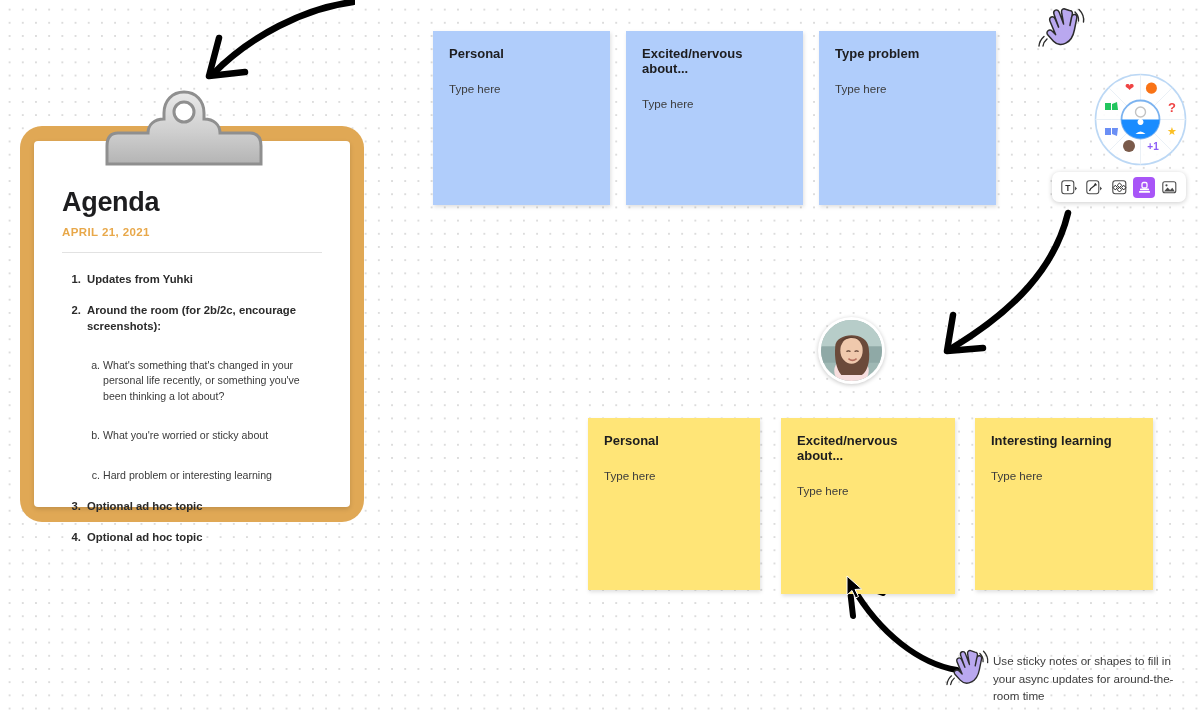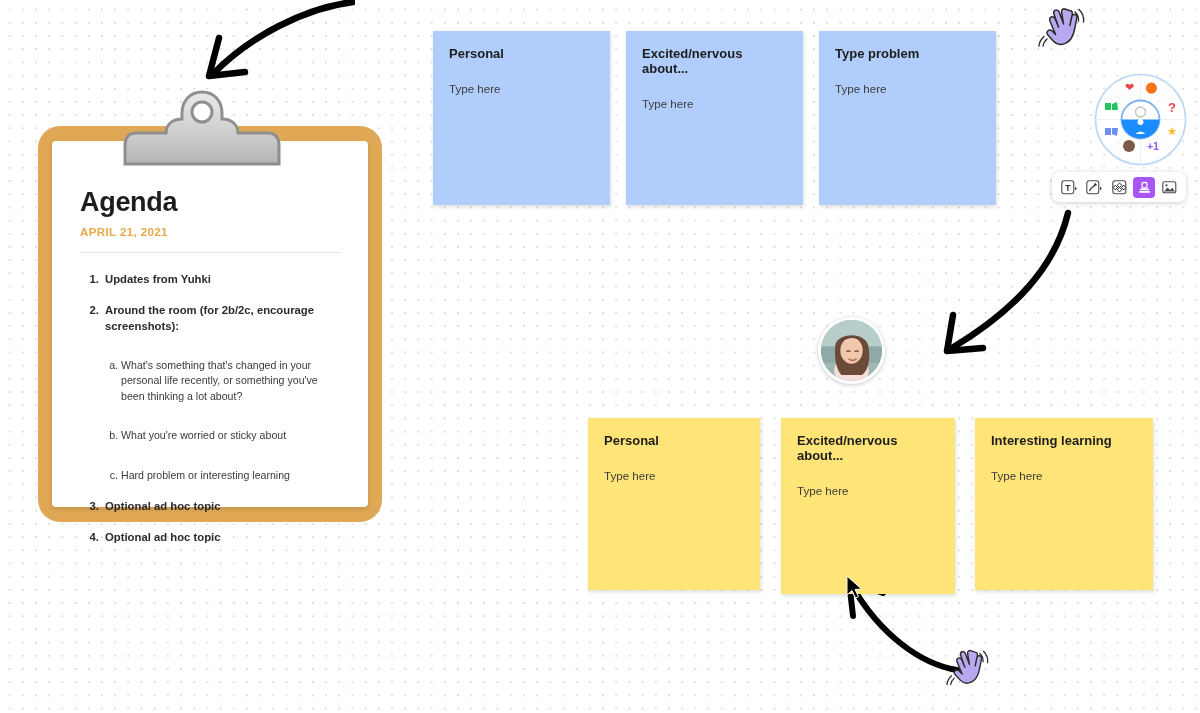--- a/index.html
+++ b/index.html
@@ -13,21 +13,21 @@
   #canvas {
     position: relative;
     width: 1200px; height: 713px;
     background-color: #ffffff;
     background-image: radial-gradient(circle, #dcdcdc 1px, transparent 1.1px);
     background-size: 13.2px 13.2px;
     background-position: 3px 3px;
   }
 
   
-  .clipboard-wrap { position: absolute; left: 38px; top: 86px; width: 344px; height: 440px; }
+  .clipboard-wrap { position: absolute; left: 20px; top: 86px; width: 344px; height: 440px; }
   .clip-board-bg {
     position: absolute; left: 0; top: 40px; width: 344px; height: 396px;
     background: #e0a855; border-radius: 22px;
   }
   .clip-paper {
     position: absolute; left: 14px; top: 55px; width: 316px; height: 366px;
     background: #ffffff; border-radius: 4px;
     box-shadow: 0 2px 5px rgba(0,0,0,0.14);
     padding: 46px 28px 0 28px;
   }
@@ -297,18 +297,19 @@
              l1.6 -8.2 c0.5 -2.2 1.9 -3.1 3.4 -2.8 c1.6 0.3 2.3 1.8 1.9 3.7
              l-2.4 11.8 c-1.2 6.2 -4.1 11 -8.6 13.2
              c-4.4 2.2 -9.3 1.2 -12.3 -2 l-5.6 -6.1
              c-1.3 -1.4 -1.2 -3.2 0.1 -4.3 c1.3 -1.1 3 -0.9 4.3 0.4 l3.3 3.4
              l-5.6 -13.4 c-0.8 -2 -0.2 -3.6 1.4 -4.2 c1.6 -0.6 3.1 0.3 3.9 2.3
              l3.3 7.8 l-4.6 -12.8 c-0.7 -2 -0.1 -3.6 1.5 -4.2
              c1.6 -0.6 3.1 0.4 3.8 2.4 l4.3 11.6 l-2 -11.6
              c-0.4 -2.1 0.6 -3.6 2.4 -3.8 z" fill="#b9a8ef" stroke="#2b2b2b" stroke-width="1.5" stroke-linejoin="round"></path>
   </svg>
 
+  <div class="tip-text">Use sticky notes or shapes to fill in your async updates for around-the-room time</div>
 
   <svg style="position:absolute; left:845px; top:575px; width:20px; height:26px;" viewBox="0 0 20 26">
     <path d="M2 1 L2 20 L7 15.5 L10.5 23 L13.5 21.5 L10 14.5 L16.5 14 Z" fill="#000000" stroke="#ffffff" stroke-width="1"></path>
   </svg>
 
 </div>
 
 </body></html>

